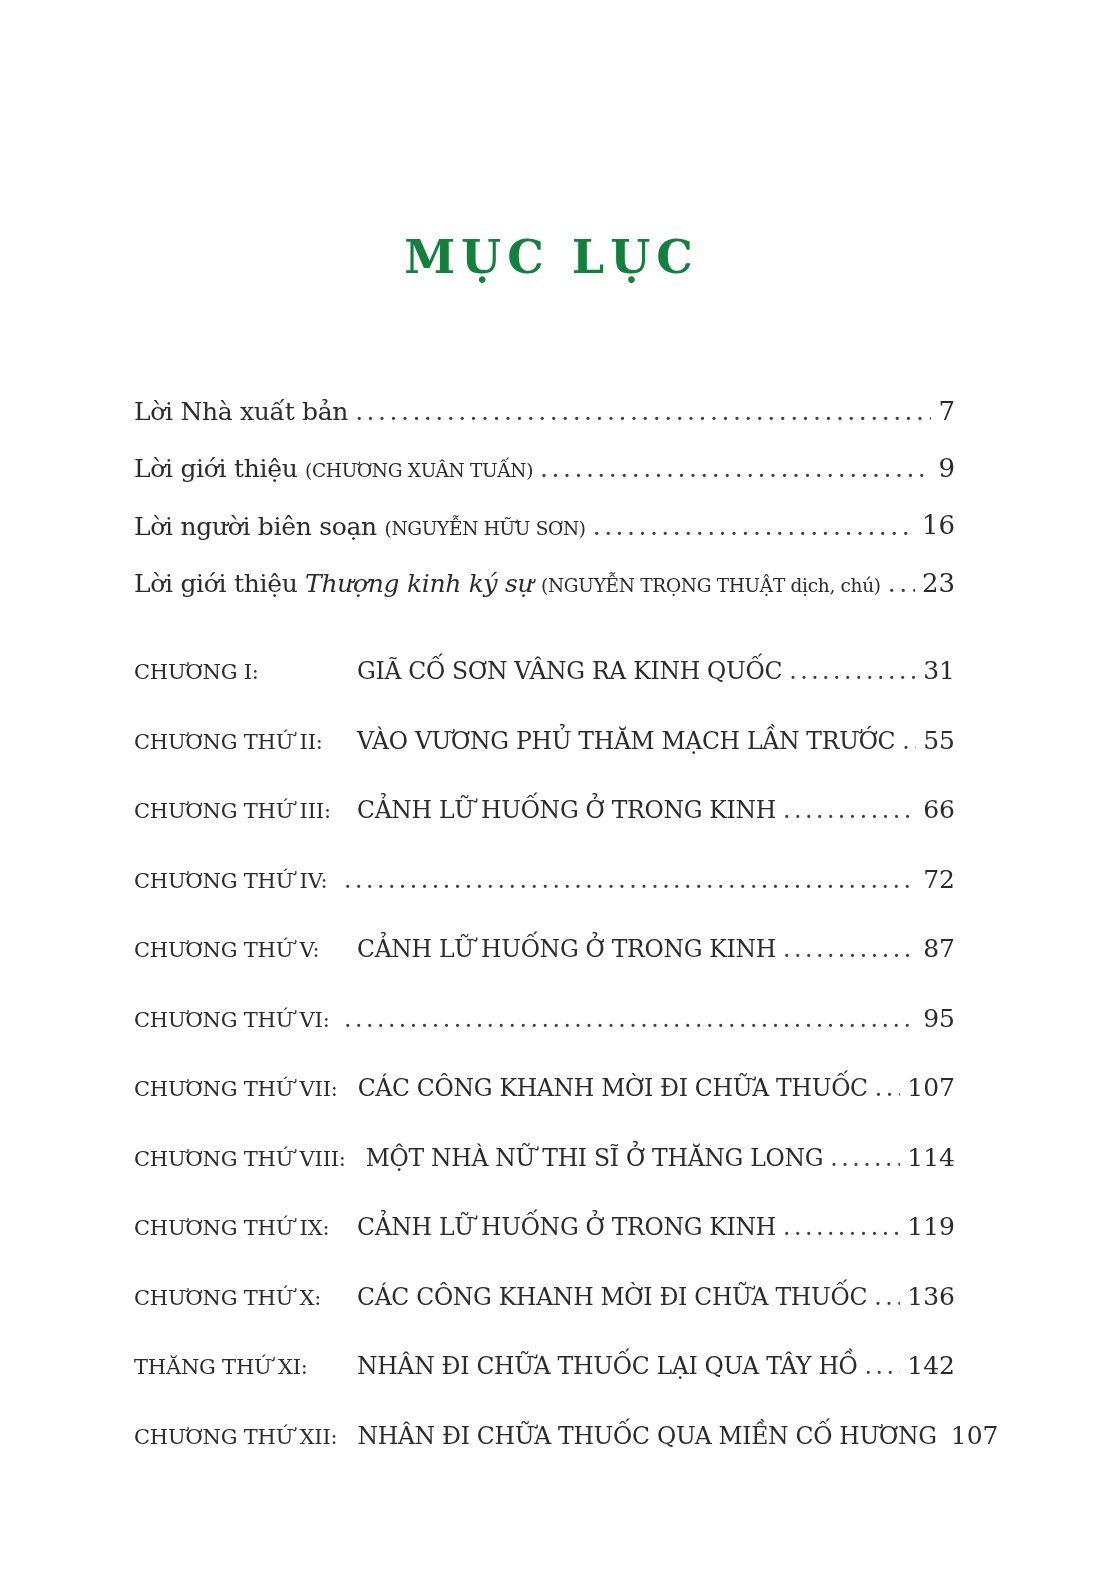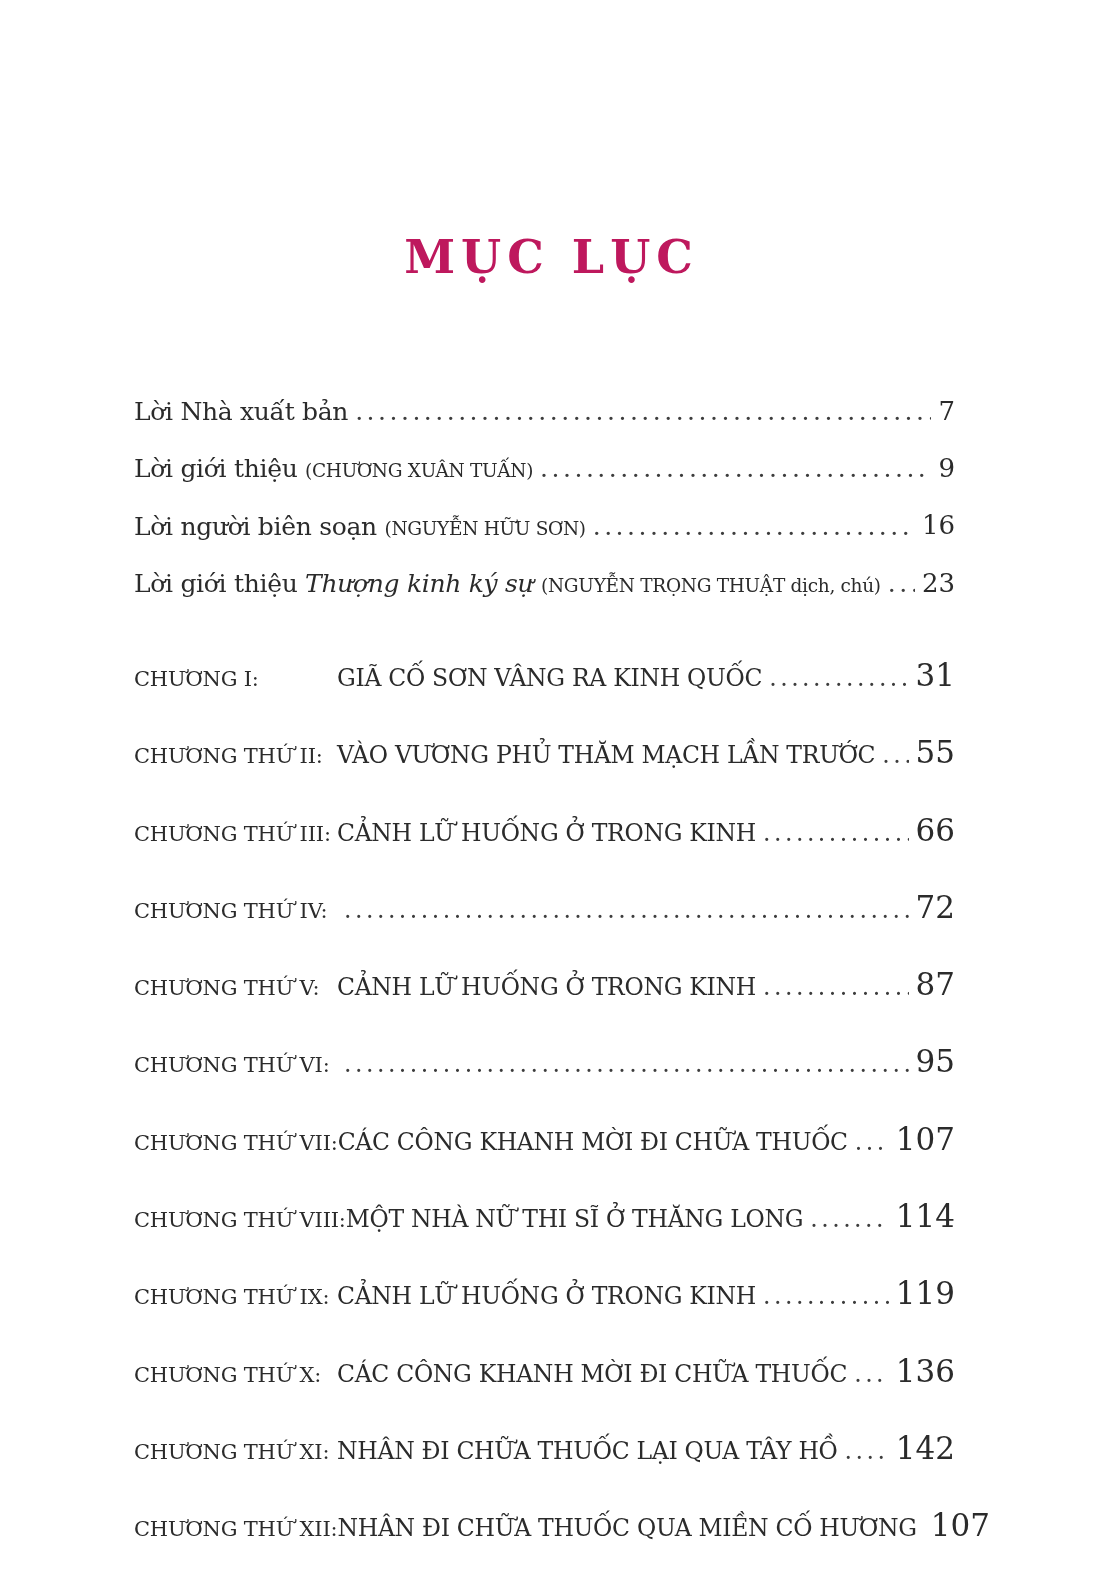--- a/index.html
+++ b/index.html
@@ -17,21 +17,21 @@
 
   .title {
     position: absolute;
     top: 230px;
     left: 0;
     width: 100%;
     text-align: center;
     font-size: 46px;
     font-weight: bold;
     letter-spacing: 6px;
-    color: #be185d;
+    color: #15803d;
   }
 
   
   .fm {
     position: absolute;
     top: 396px;
     left: 134px;
     width: 821px;
   }
   .fm-row {
@@ -60,38 +60,38 @@
     line-height: 1.3;
     margin-bottom: 37px;
     white-space: nowrap;
   }
   .ch-label {
     flex: 0 0 203px;
     font-size: 21px;
     letter-spacing: -0.2px;
     overflow: visible;
   }
-  .ch-title { flex: 0 0 auto; letter-spacing: -0.3px; }
+  .ch-title { flex: 0 0 auto; letter-spacing: -0.3px; margin-left: 20px; }
 
   
   .dots {
     flex: 1 1 0;
     min-width: 0;
     overflow: hidden;
     white-space: nowrap;
     margin: 0 7px;
     color: #3c3c3c;
   }
   .dots::after {
     content: "..................................................................................................................................................";
     letter-spacing: 3.5px;
   }
   .pg { flex: 0 0 auto; text-align: right; }
   .fm-row .pg { font-size: 26px; }
-  .ch-row .pg { font-size: 31px; }
+  .ch-row .pg { font-size: 25px; }
 </style>
 </head>
 <body>
 
 <div class="page">
 
   <div class="title">MỤC LỤC</div>
 
   <div class="fm">
 
@@ -185,21 +185,21 @@
     </div>
 
     <div class="ch-row">
       <span class="ch-label">CHƯƠNG THỨ X:</span>
       <span class="ch-title">CÁC CÔNG KHANH MỜI ĐI CHỮA THUỐC</span>
       <span class="dots"></span>
       <span class="pg">136</span>
     </div>
 
     <div class="ch-row">
-      <span class="ch-label">CHƯƠNG THỨ XI:</span>
+      <span class="ch-label">THĂNG THỨ XI:</span>
       <span class="ch-title">NHÂN ĐI CHỮA THUỐC LẠI QUA TÂY HỒ</span>
       <span class="dots"></span>
       <span class="pg">142</span>
     </div>
 
     <div class="ch-row">
       <span class="ch-label">CHƯƠNG THỨ XII:</span>
       <span class="ch-title">NHÂN ĐI CHỮA THUỐC QUA MIỀN CỐ HƯƠNG</span>
       <span class="dots"></span>
       <span class="pg">107</span>

